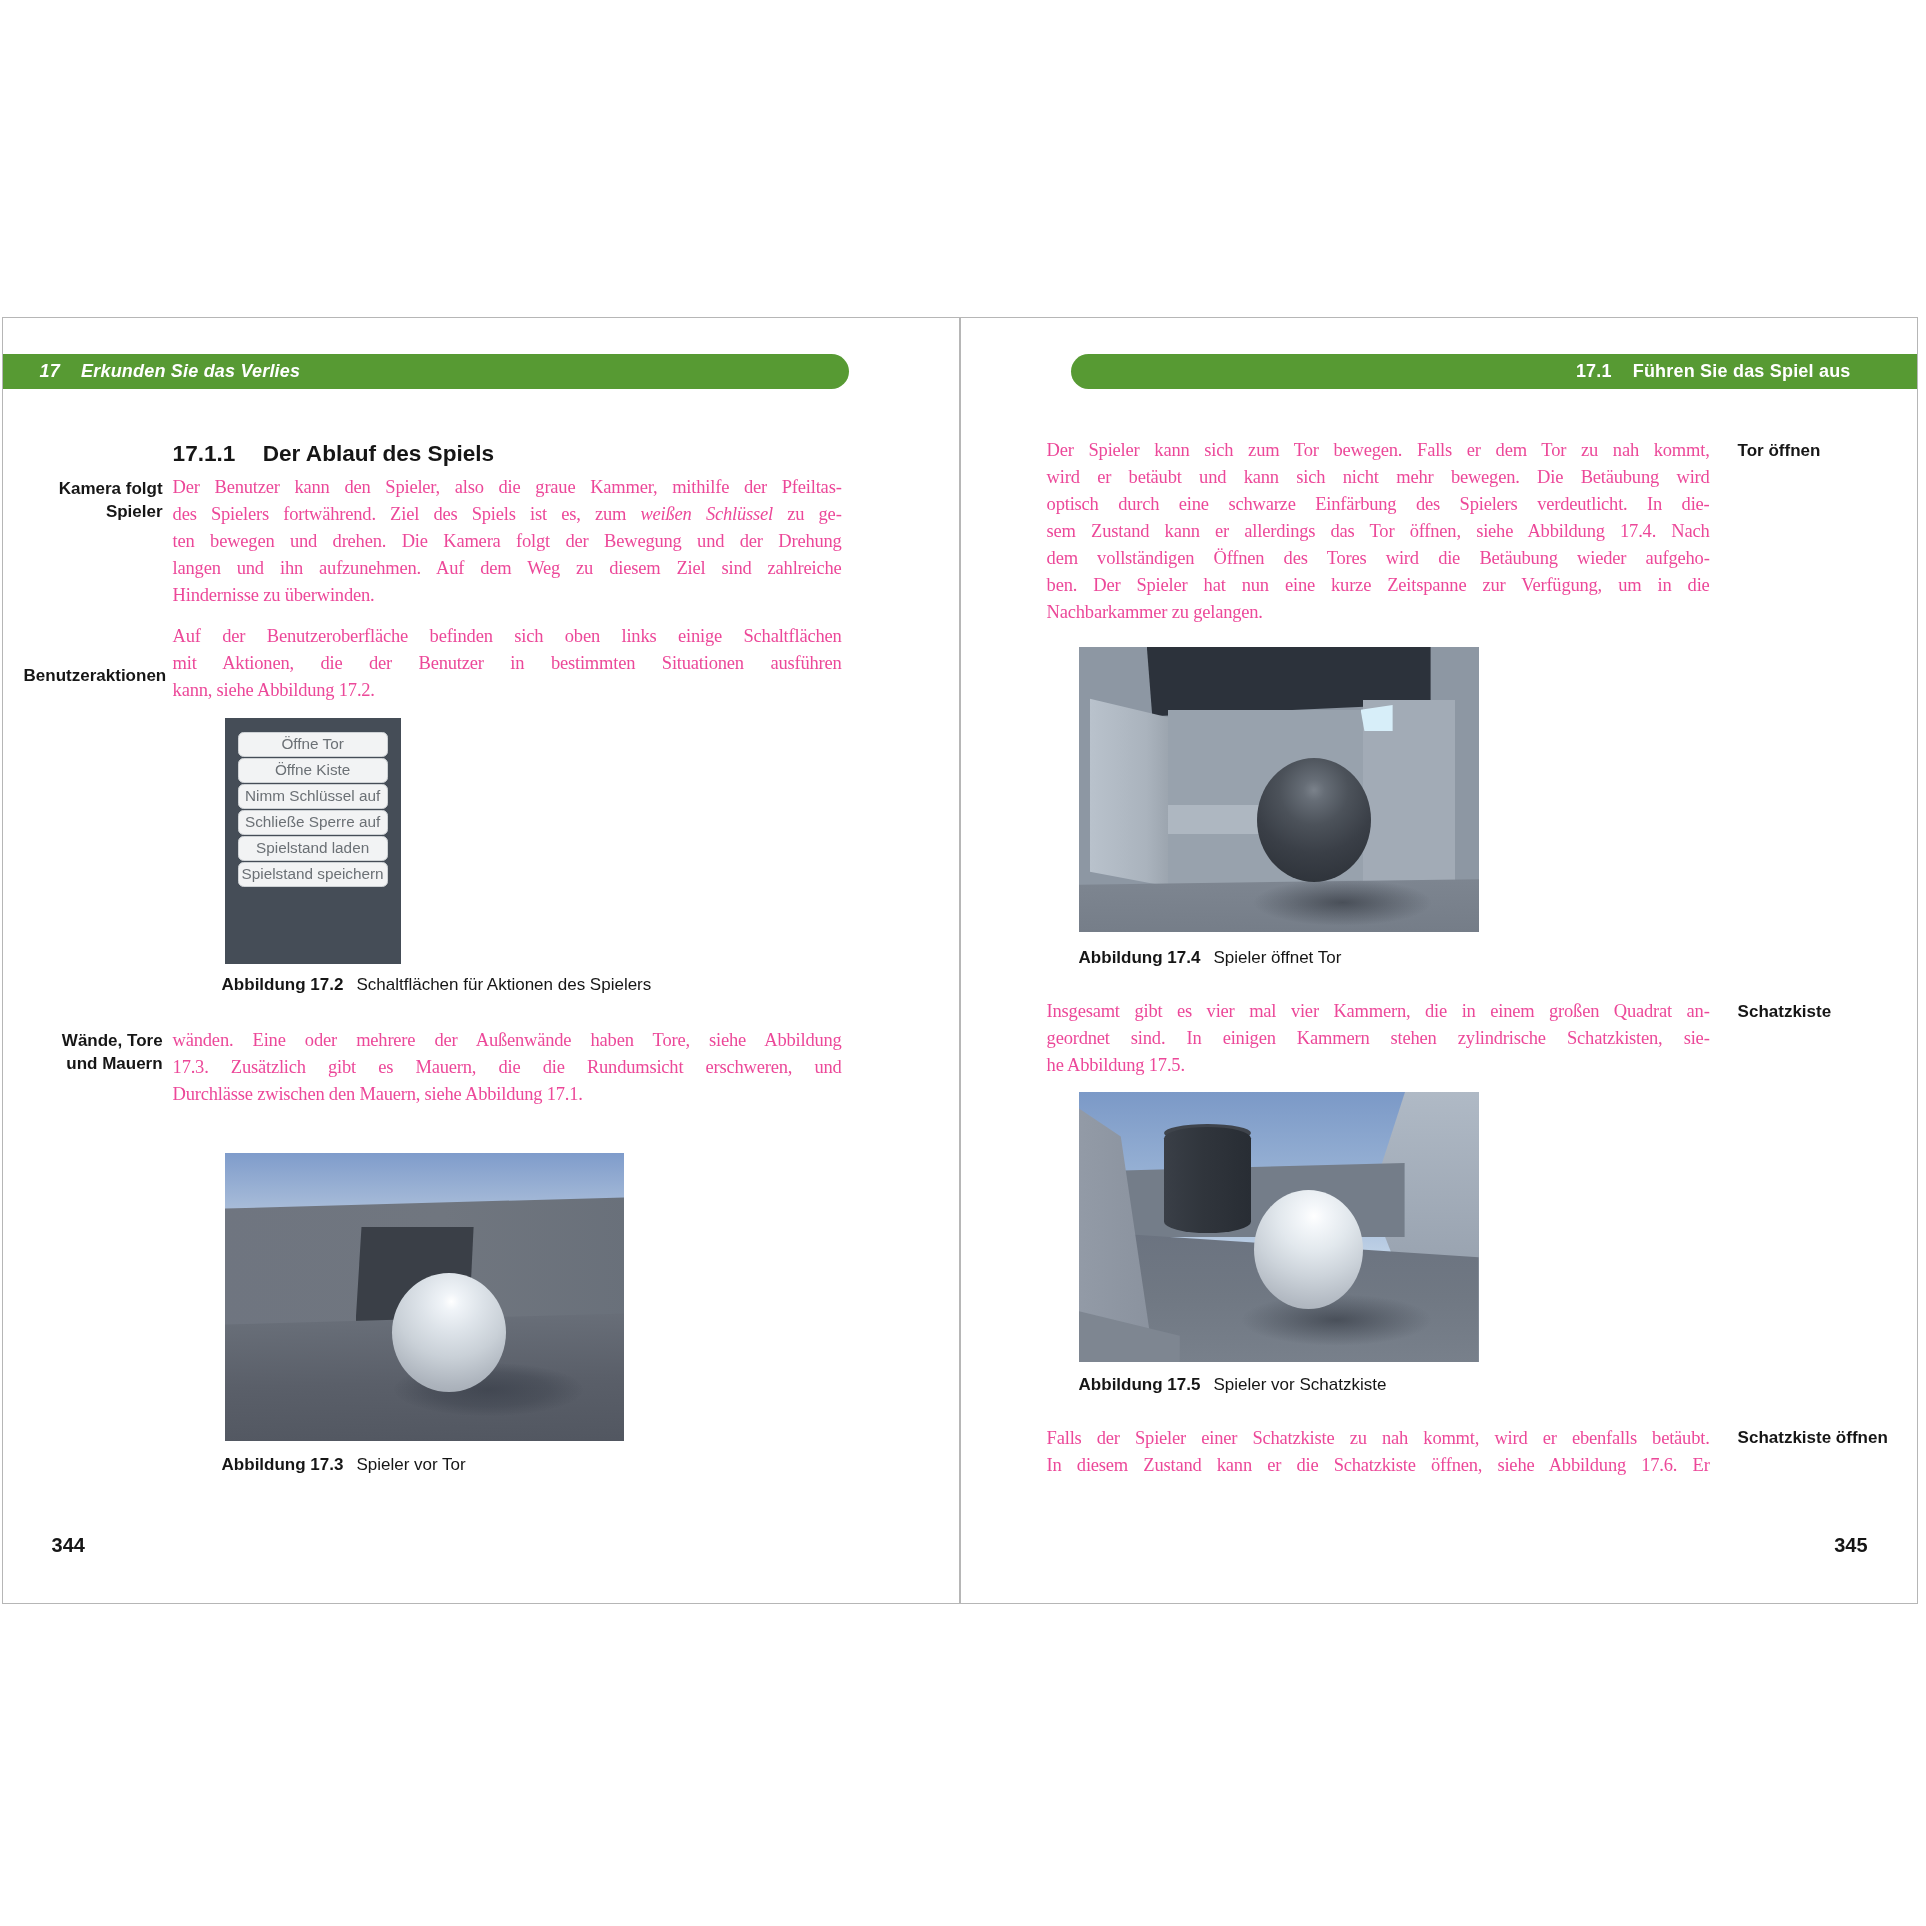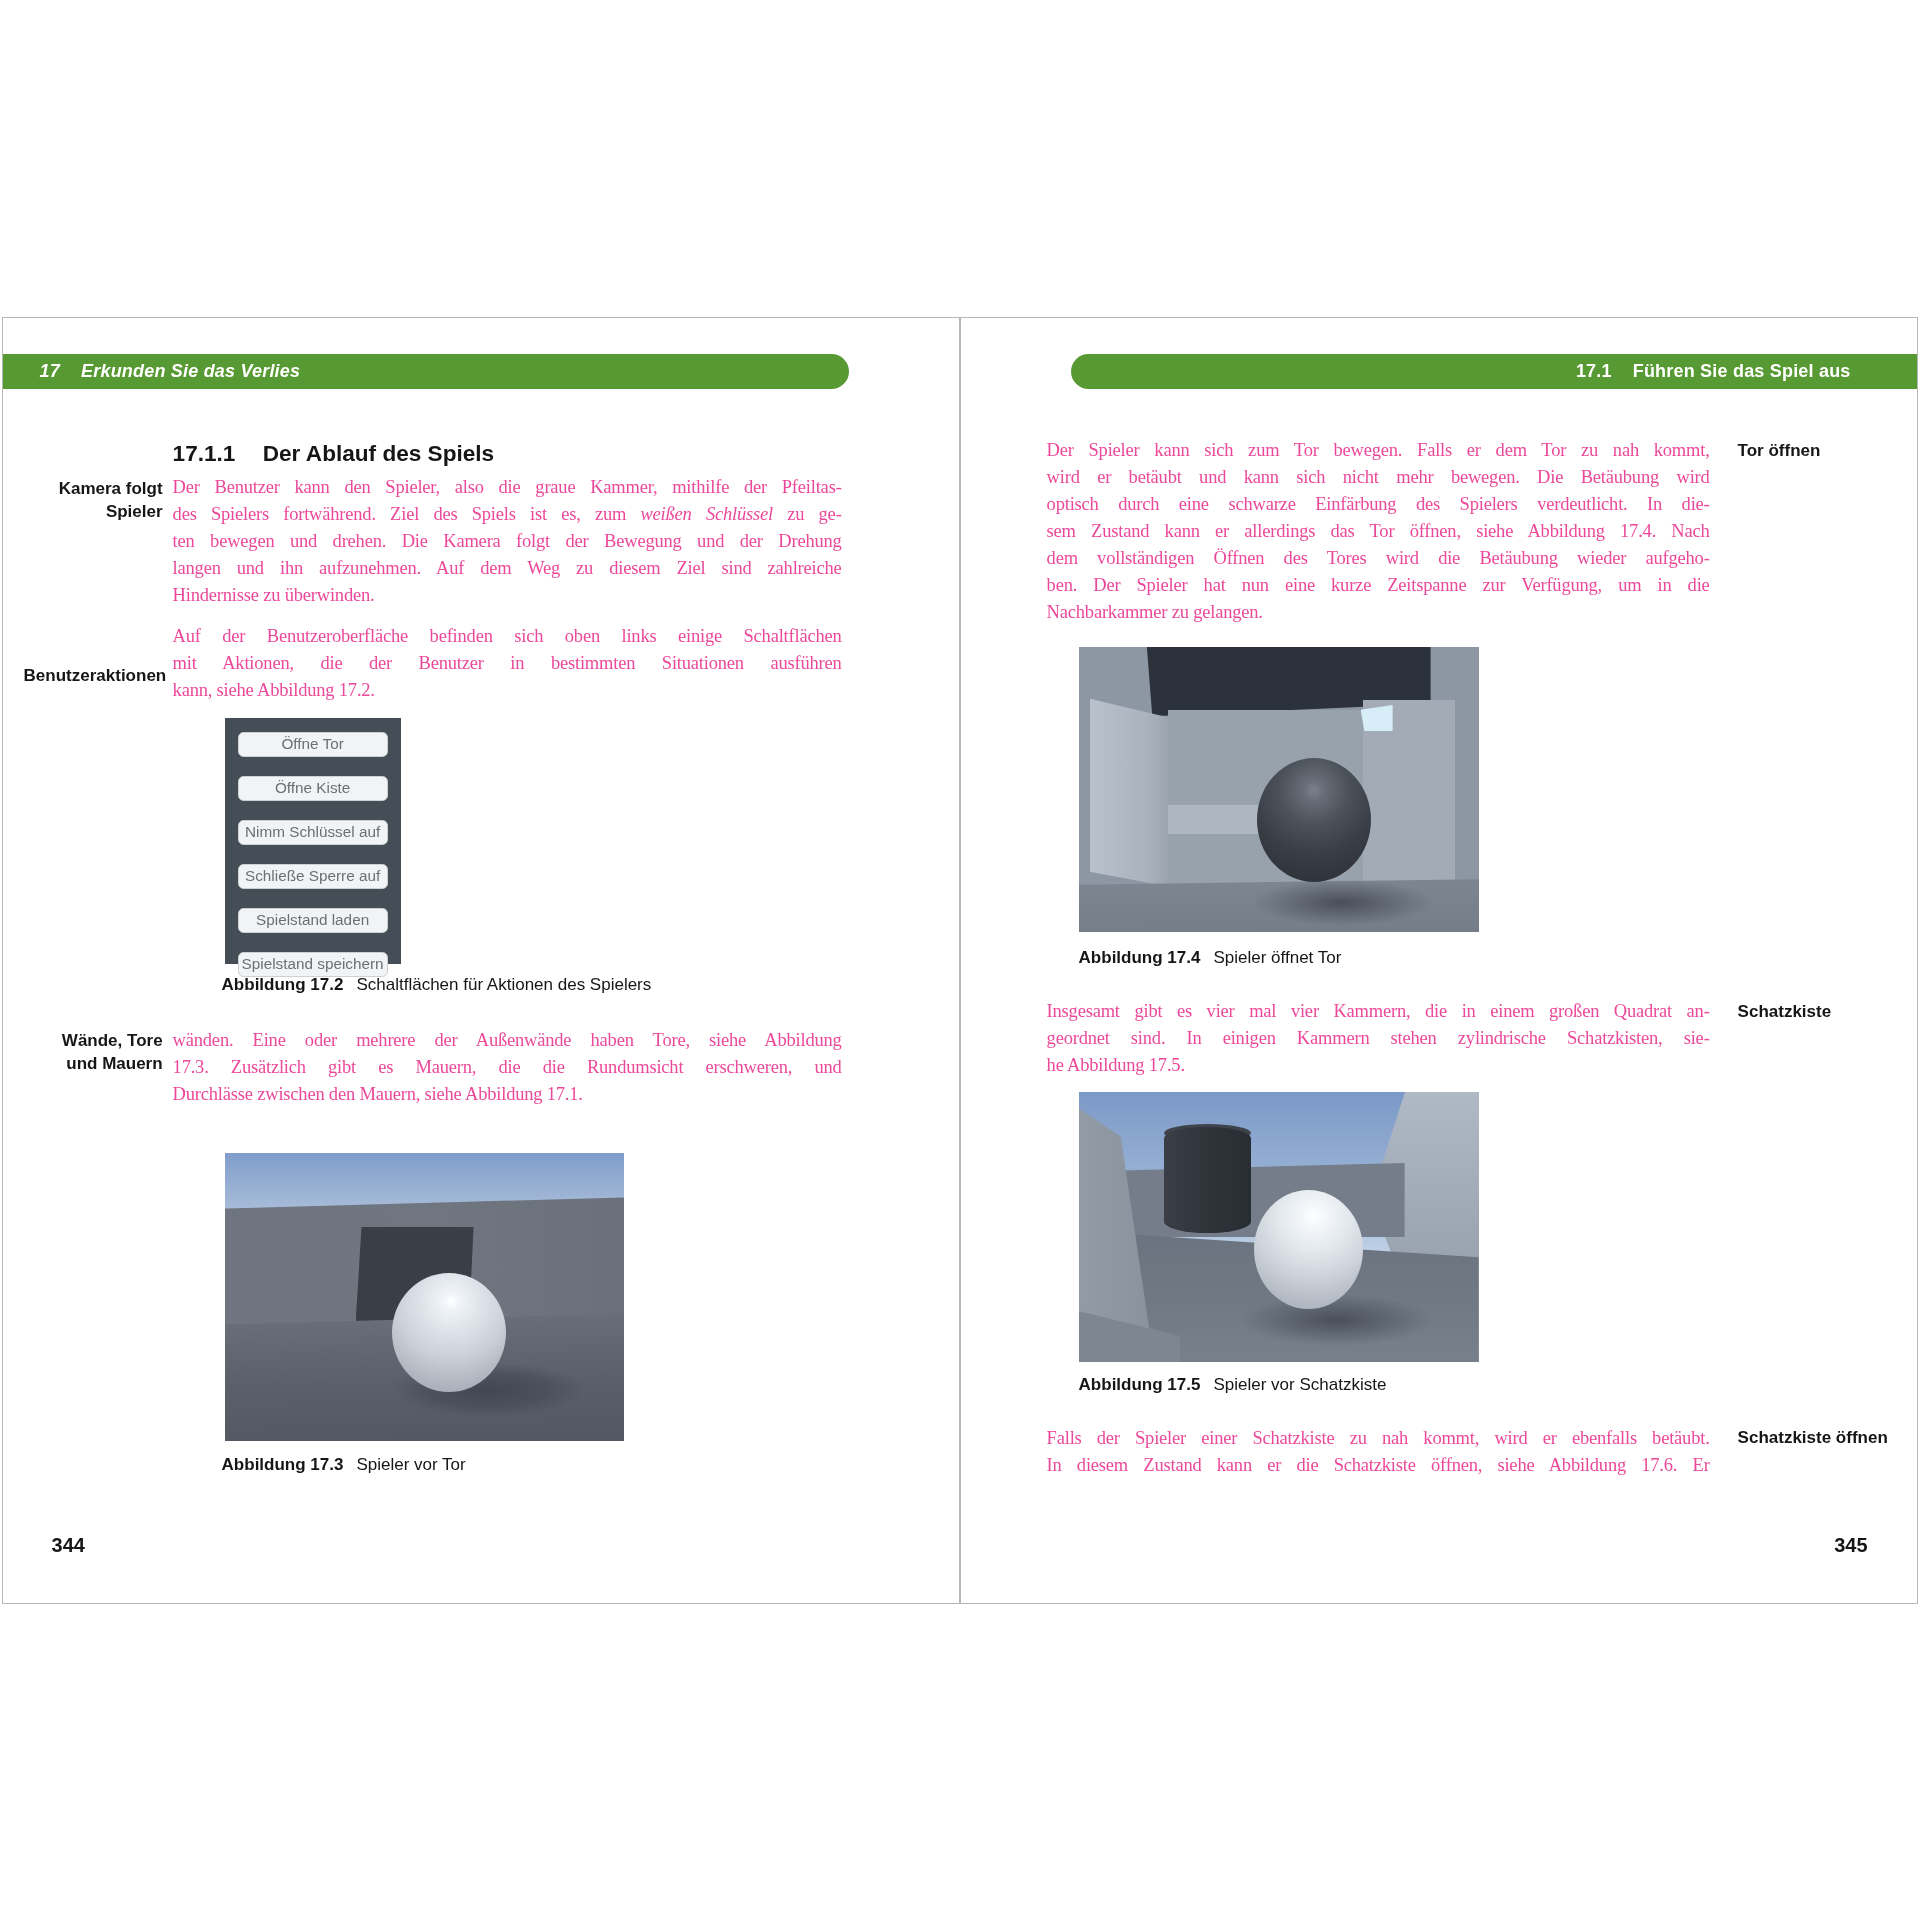--- a/index.html
+++ b/index.html
@@ -34,21 +34,21 @@
   .mnote-r{left:777px;width:169px;text-align:left;}
 
   
   .caption{position:absolute;font-size:17px;}
   .caption b{font-weight:700;margin-right:13px;}
 
   .pagenum{position:absolute;top:1216px;font-size:20px;font-weight:700;}
 
   
   .panel{position:absolute;left:222px;top:400px;width:176px;height:246px;background:var(--panelbg,#454d57);
-         box-sizing:border-box;display:flex;flex-direction:column;align-items:center;gap:19px;padding-top:13.7px;}
+         box-sizing:border-box;display:flex;flex-direction:column;align-items:center;gap:1px;padding-top:13.7px;}
   .ubtn{width:150px;height:25px;background:var(--btnbg,#f2f3f4);border:0.8px solid #cdd1d4;border-radius:5.6px;
         box-sizing:border-box;display:flex;align-items:center;justify-content:center;
         font-size:15.3px;color:var(--btntext,#6b7075);flex:0 0 auto;}
 
   
   .fig{position:absolute;overflow:hidden;background:#8d97a3;}
   .fig>div{position:absolute;}
 
   
   .fig3{left:222px;top:835px;width:399px;height:288px;}

